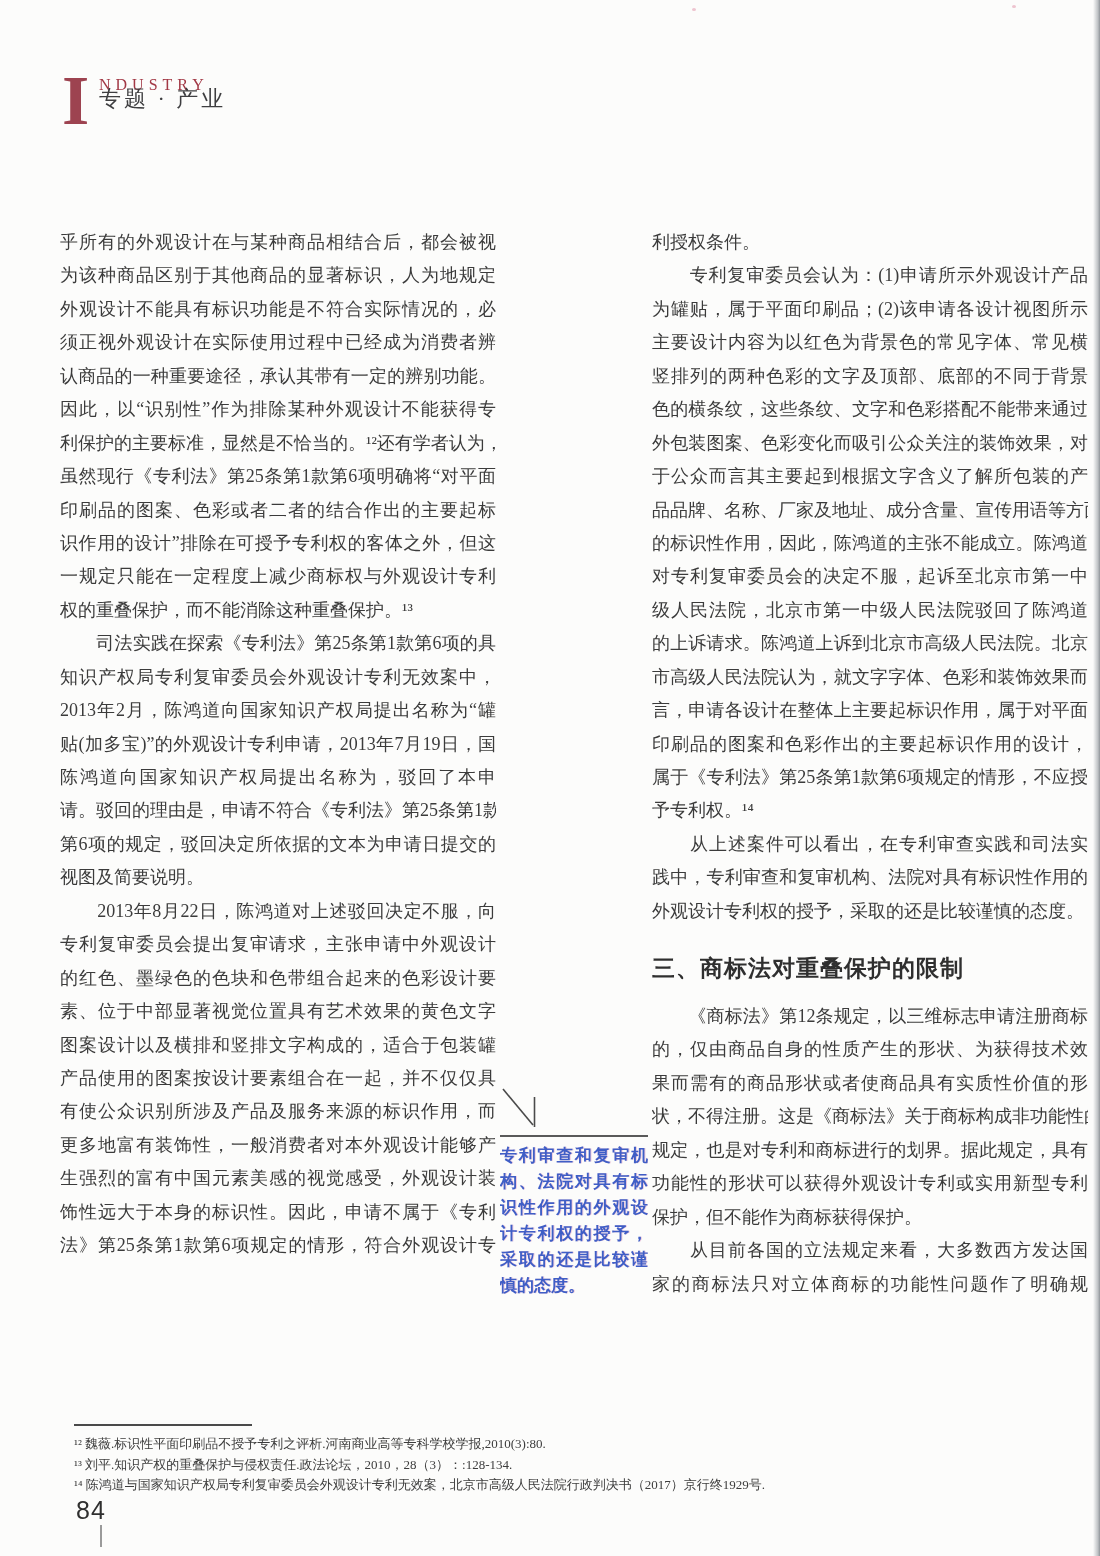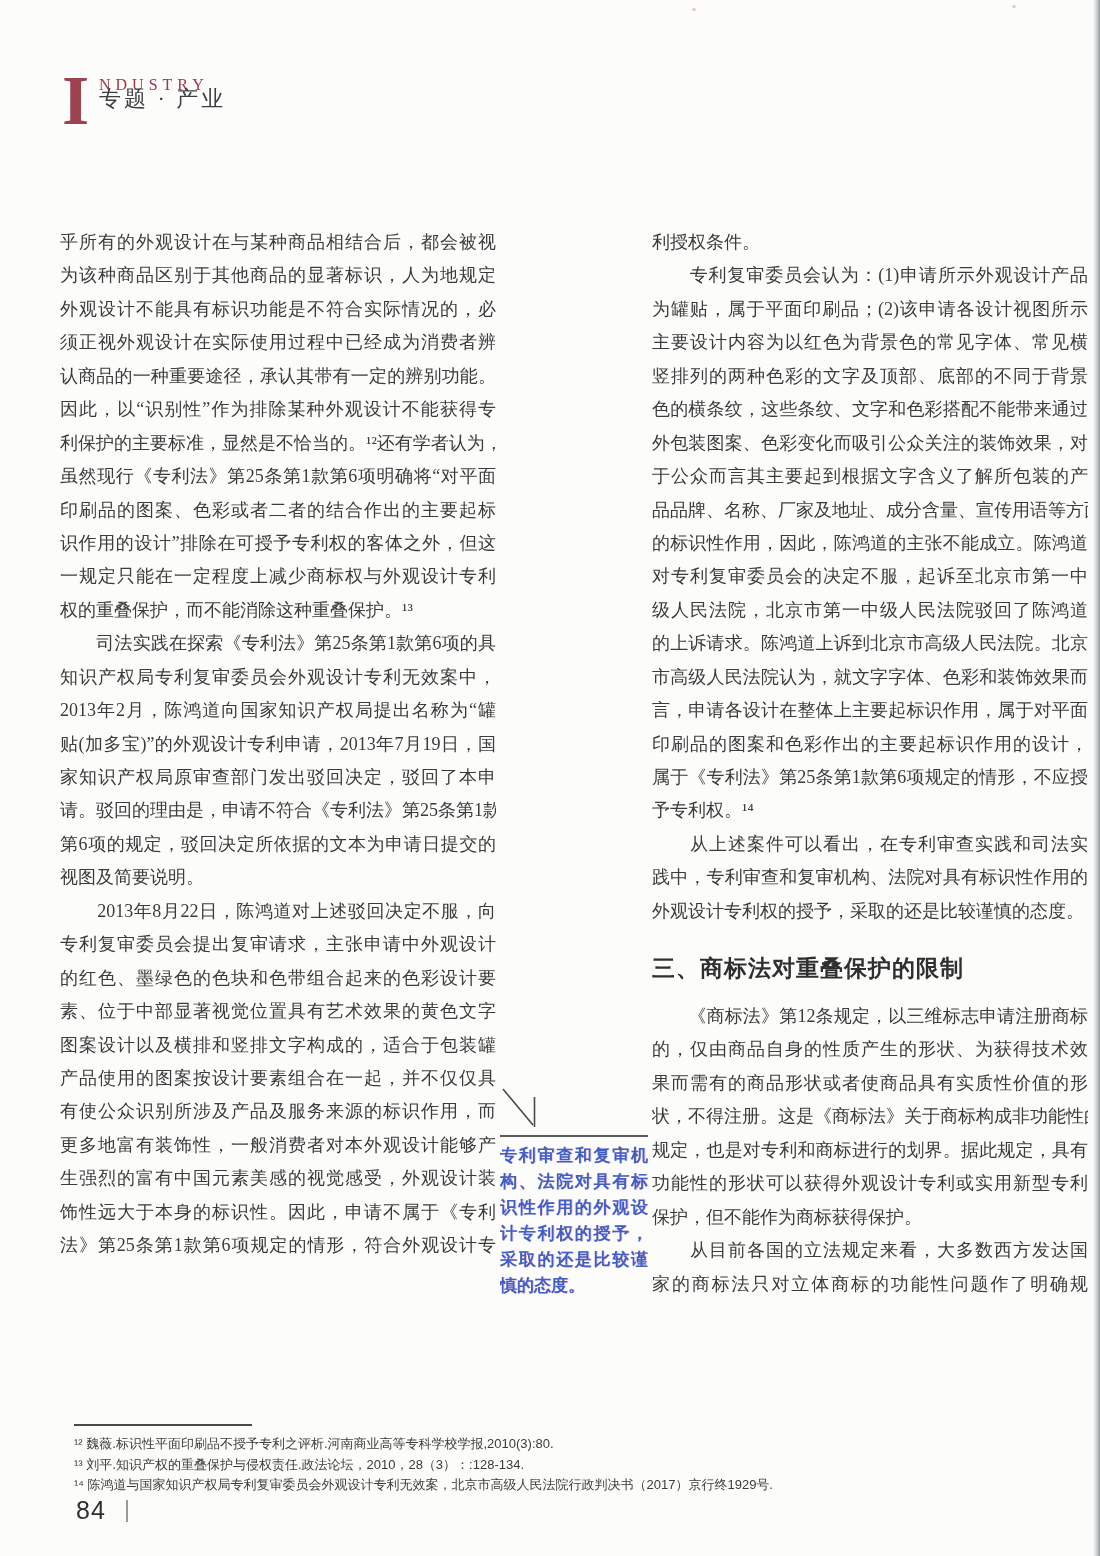--- a/index.html
+++ b/index.html
@@ -75,28 +75,28 @@
     text-align:justify;text-align-last:justify;
     overflow:hidden;white-space:nowrap;
   }
   .quote-text .line.pend{text-align-last:left;}
 
   
   .fn-rule{position:absolute;left:74px;top:1424px;width:178px;height:2px;background:#4a4a4a;}
   .footnotes{position:absolute;left:74px;top:1434px;width:990px;}
   .footnotes .line{
     height:20.5px;line-height:20.5px;
-    font-family:Liberation Sans, sans-serif;
+    font-family:Liberation Serif, serif;
     font-size:13px;color:#3c3c3c;
     text-align:left;text-align-last:left;
     overflow:hidden;white-space:nowrap;
   }
 
   
-  .page-footer{position:absolute;left:76px;top:1496px;display:flex;align-items:center;}
+  .page-footer{position:absolute;left:76px;top:1496px;display:flex;align-items:center;flex-direction:column;}
   .page-num{
     font-family:"Liberation Sans","DejaVu Sans",sans-serif;
     font-size:25px;color:#2f2f2f;letter-spacing:1px;
   }
   .page-num-bar{
     display:inline-block;margin-left:20px;
     width:2px;height:22px;background:#9a9a9a;
   }
 </style>
 </head>
@@ -124,21 +124,21 @@
       <div class="line">利保护的主要标准，显然是不恰当的。¹²还有学者认为，</div>
       <div class="line">虽然现行《专利法》第25条第1款第6项明确将“对平面</div>
       <div class="line">印刷品的图案、色彩或者二者的结合作出的主要起标</div>
       <div class="line">识作用的设计”排除在可授予专利权的客体之外，但这</div>
       <div class="line">一规定只能在一定程度上减少商标权与外观设计专利</div>
       <div class="line pend">权的重叠保护，而不能消除这种重叠保护。¹³</div>
       <div class="line">　　司法实践在探索《专利法》第25条第1款第6项的具</div>
       <div class="line">知识产权局专利复审委员会外观设计专利无效案中，</div>
       <div class="line">2013年2月，陈鸿道向国家知识产权局提出名称为“罐</div>
       <div class="line">贴(加多宝)”的外观设计专利申请，2013年7月19日，国</div>
-      <div class="line">家知识产权局原审查部门发出驳回决定，驳回了本申</div>
+      <div class="line">陈鸿道向国家知识产权局提出名称为，驳回了本申</div>
       <div class="line">请。驳回的理由是，申请不符合《专利法》第25条第1款</div>
       <div class="line">第6项的规定，驳回决定所依据的文本为申请日提交的</div>
       <div class="line pend">视图及简要说明。</div>
       <div class="line">　　2013年8月22日，陈鸿道对上述驳回决定不服，向</div>
       <div class="line">专利复审委员会提出复审请求，主张申请中外观设计</div>
       <div class="line">的红色、墨绿色的色块和色带组合起来的色彩设计要</div>
       <div class="line">素、位于中部显著视觉位置具有艺术效果的黄色文字</div>
       <div class="line">图案设计以及横排和竖排文字构成的，适合于包装罐</div>
       <div class="line">产品使用的图案按设计要素组合在一起，并不仅仅具</div>
       <div class="line">有使公众识别所涉及产品及服务来源的标识作用，而</div>

